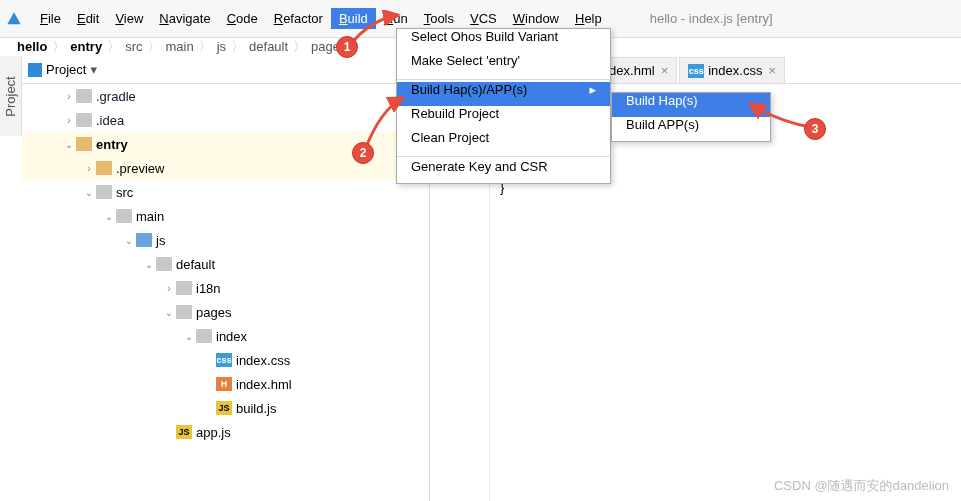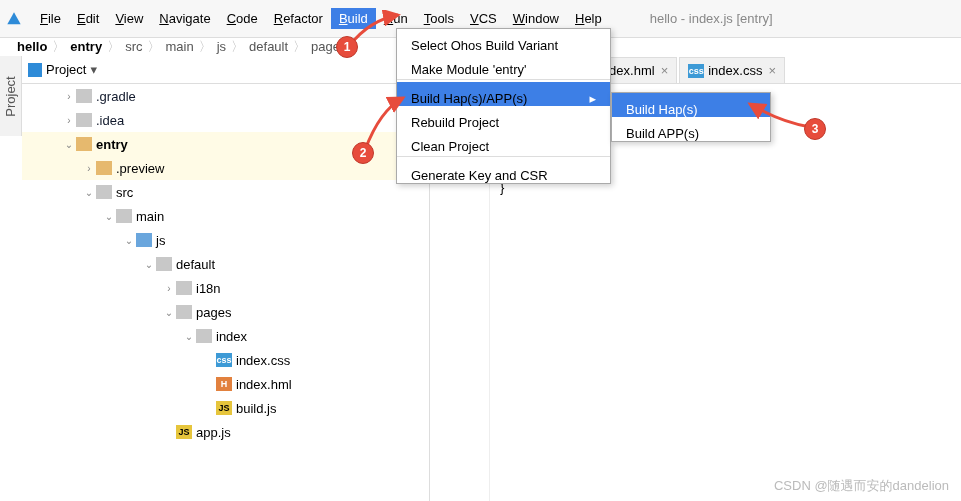--- a/index.html
+++ b/index.html
@@ -42,21 +42,21 @@
 .tabs{height:28px;display:flex;align-items:flex-end;border-bottom:1px solid #ddd;padding-left:140px}
 .tab{height:26px;display:flex;align-items:center;padding:0 8px;border:1px solid #ddd;border-bottom:none;margin-right:2px;background:#f1f1f1}
 .tab .x{margin-left:6px;color:#888}
 .gutter{position:absolute;left:0;top:28px;width:60px;bottom:0;background:#fff;border-right:1px solid #eee;text-align:right;padding:6px 18px 0 0}
 .gutter div{color:#aaa;font-family:Consolas,monospace;font-size:13px;height:20px}
 .code{position:absolute;left:70px;top:34px;font-family:Consolas,monospace;font-size:14px}
 .brace{color:#000}
 .key{color:#7b2e8e}
 .str{color:#2b7f3b}
 .dropdown{position:absolute;background:#fff;border:1px solid #aaa;box-shadow:2px 2px 6px rgba(0,0,0,0.2)}
-.dropdown .itm{height:24px;display:flex;align-items:flex-end;padding:0 14px;white-space:nowrap;cursor:pointer}
+.dropdown .itm{height:24px;display:flex;align-items:flex-start;padding:0 14px;white-space:nowrap;cursor:pointer}
 .dropdown .itm.hl{background:#3d7fe6;color:#fff}
 .dropdown .itm.hl .sub-arrow{color:#fff}
 .dropdown hr{border:none;border-top:1px solid #ddd;margin:2px 0}
 .sub-arrow{margin-left:auto;padding-left:30px;color:#555}
 .callout{position:absolute;width:22px;height:22px;border-radius:50%;background:#e74c3c;color:#fff;display:flex;align-items:center;justify-content:center;font-size:12px;font-weight:bold;border:1px solid #c0392b}
 .arrow-svg{position:absolute;pointer-events:none}
 .watermark{position:absolute;bottom:6px;right:12px;color:#bbb;font-size:13px}
 </style>
 </head>
 <body>
@@ -216,21 +216,21 @@
     <div style="position:relative;top:60px"><span class="key">itle</span><span>:</span> <span class="str">'World'</span></div>
     <div style="position:relative;top:60px"><span class="brace">}</span></div>
   </div>
 </div>
 
 <div class="dropdown" id="dd1" style="left:396px;top:28px;width:215px">
     <div class="itm">
       <span>Select Ohos Build Variant</span>
     </div>
     <div class="itm">
-      <span>Make Module 'entry'</span>
+      <span>Make Select 'entry'</span>
     </div>
     <hr>
     <div class="itm hl">
       <span>Build Hap(s)/APP(s)</span>
       <span class="sub-arrow">▸</span>
     </div>
     <div class="itm">
       <span>Rebuild Project</span>
     </div>
     <div class="itm">

